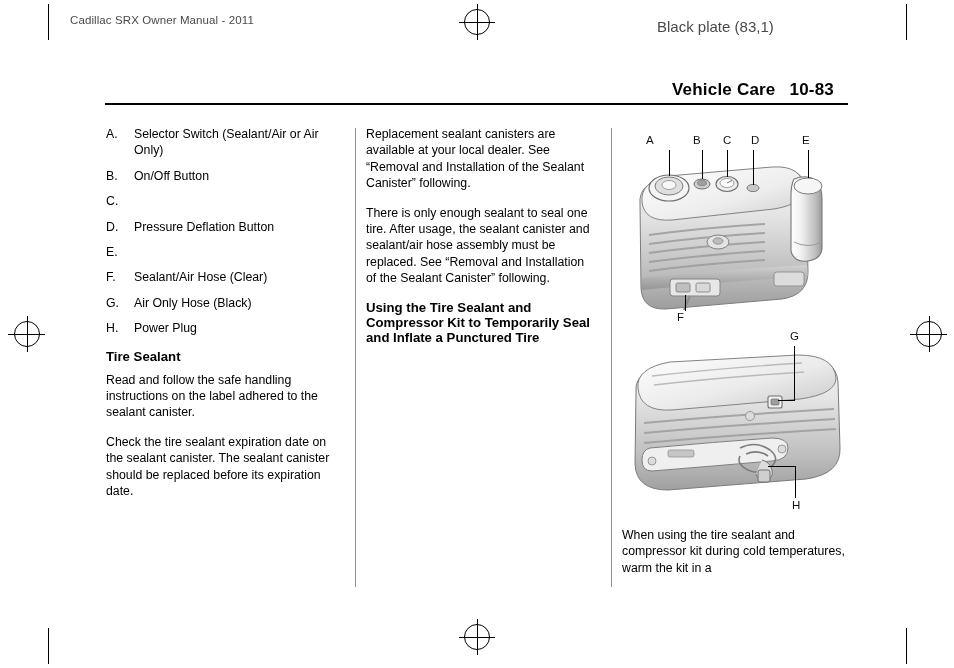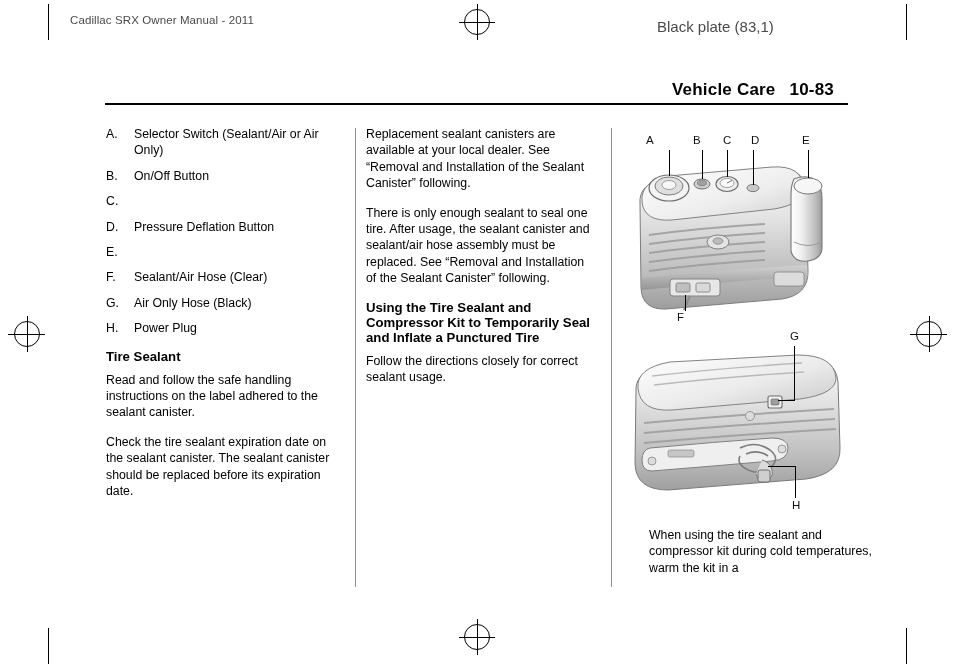--- a/index.html
+++ b/index.html
@@ -143,21 +143,21 @@
     position: absolute;
     font-size: 11.5px;
     color: #111;
   }
   .lead {
     position: absolute;
     background: #000;
   }
   .fig-caption-text {
     position: absolute;
-    left: 649px;
+    left: 622px;
     top: 527px;
     width: 230px;
     font-size: 12.3px;
     line-height: 16.4px;
   }
 </style>
 </head>
 <body>
 
 <div class="crop-line" style="left:48px;  top:4px;   width:1px;  height:36px;"></div>
@@ -219,21 +219,20 @@
 
   <h3>Tire Sealant</h3>
   <p>Read and follow the safe handling instructions on the label adhered to the sealant canister.</p>
   <p>Check the tire sealant expiration date on the sealant canister. The sealant canister should be replaced before its expiration date.</p>
 </div>
 
 <div class="col col-2">
   <p>Replacement sealant canisters are available at your local dealer. See “Removal and Installation of the Sealant Canister” following.</p>
   <p>There is only enough sealant to seal one tire. After usage, the sealant canister and sealant/air hose assembly must be replaced. See “Removal and Installation of the Sealant Canister” following.</p>
   <h3>Using the Tire Sealant and Compressor Kit to Temporarily Seal and Inflate a Punctured Tire</h3>
-  <p>Follow the directions closely for correct sealant usage.</p>
 </div>
 
 <div class="figure" style="left:622px; top:132px; width:230px; height:195px;">
   <svg width="230" height="195" viewBox="0 0 230 195">
     <defs>
       <linearGradient id="bodyGrad" x1="0" y1="0" x2="0" y2="1">
         <stop offset="0%" stop-color="#fafafa"></stop>
         <stop offset="35%" stop-color="#e3e3e3"></stop>
         <stop offset="75%" stop-color="#bdbdbd"></stop>
         <stop offset="100%" stop-color="#9d9d9d"></stop>

